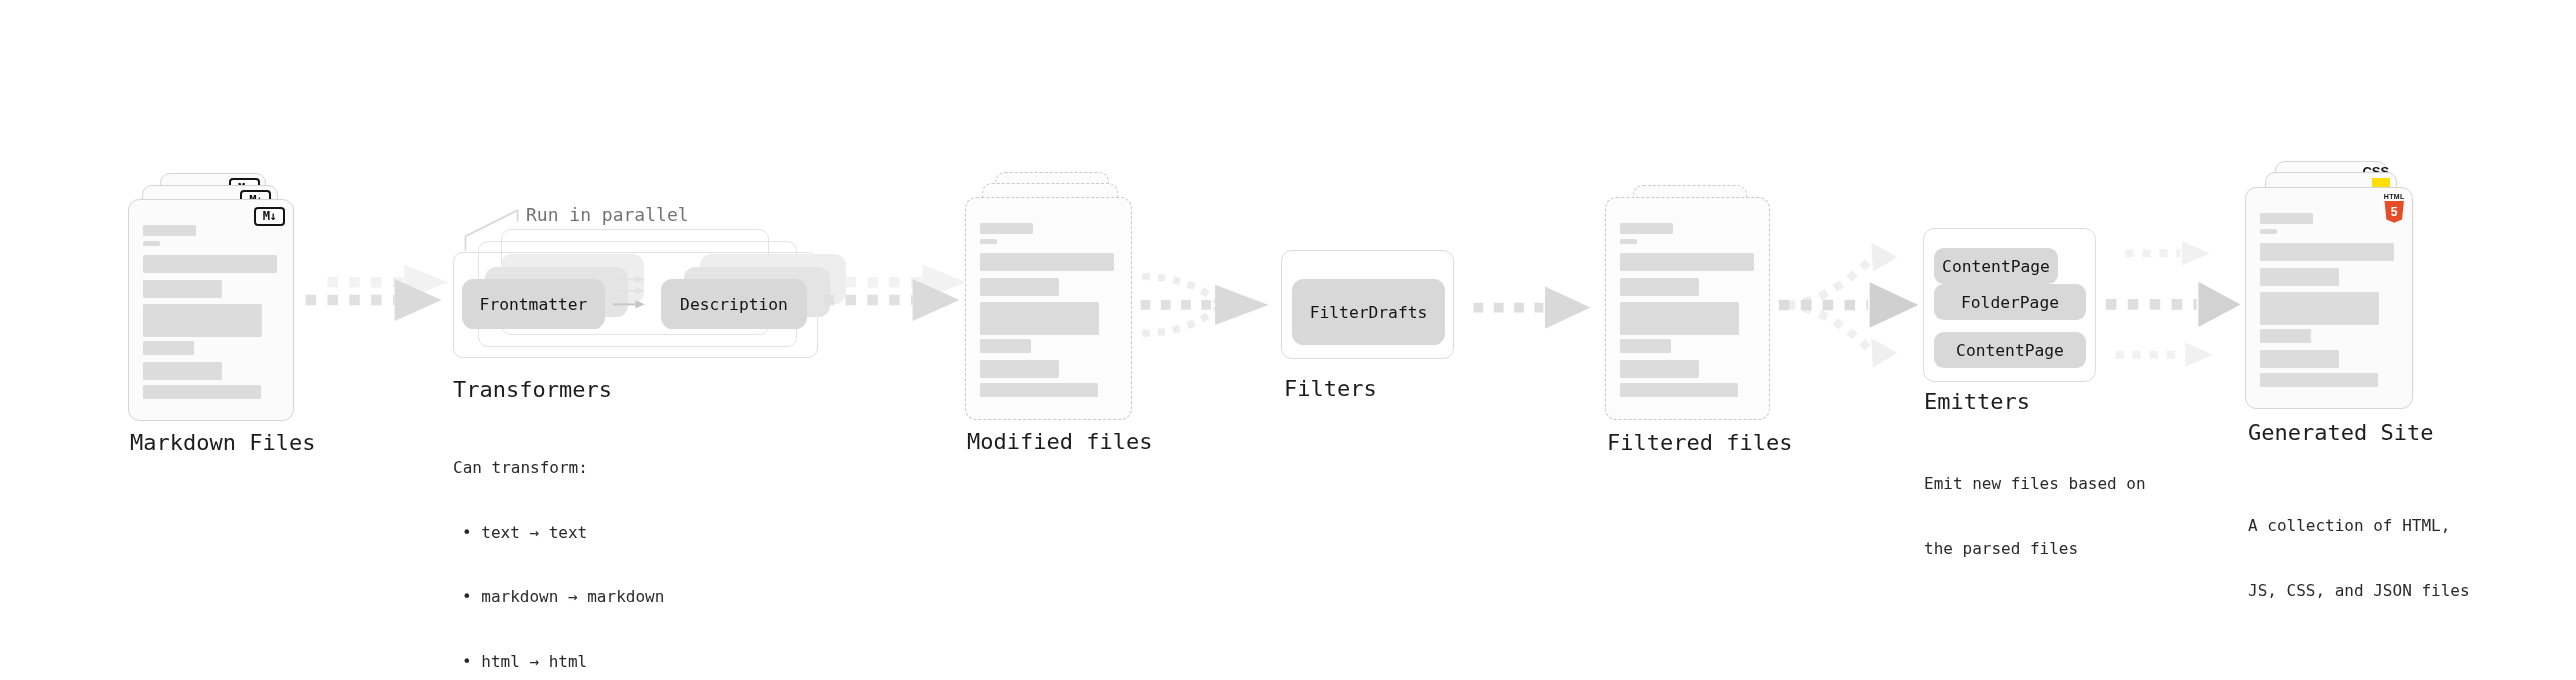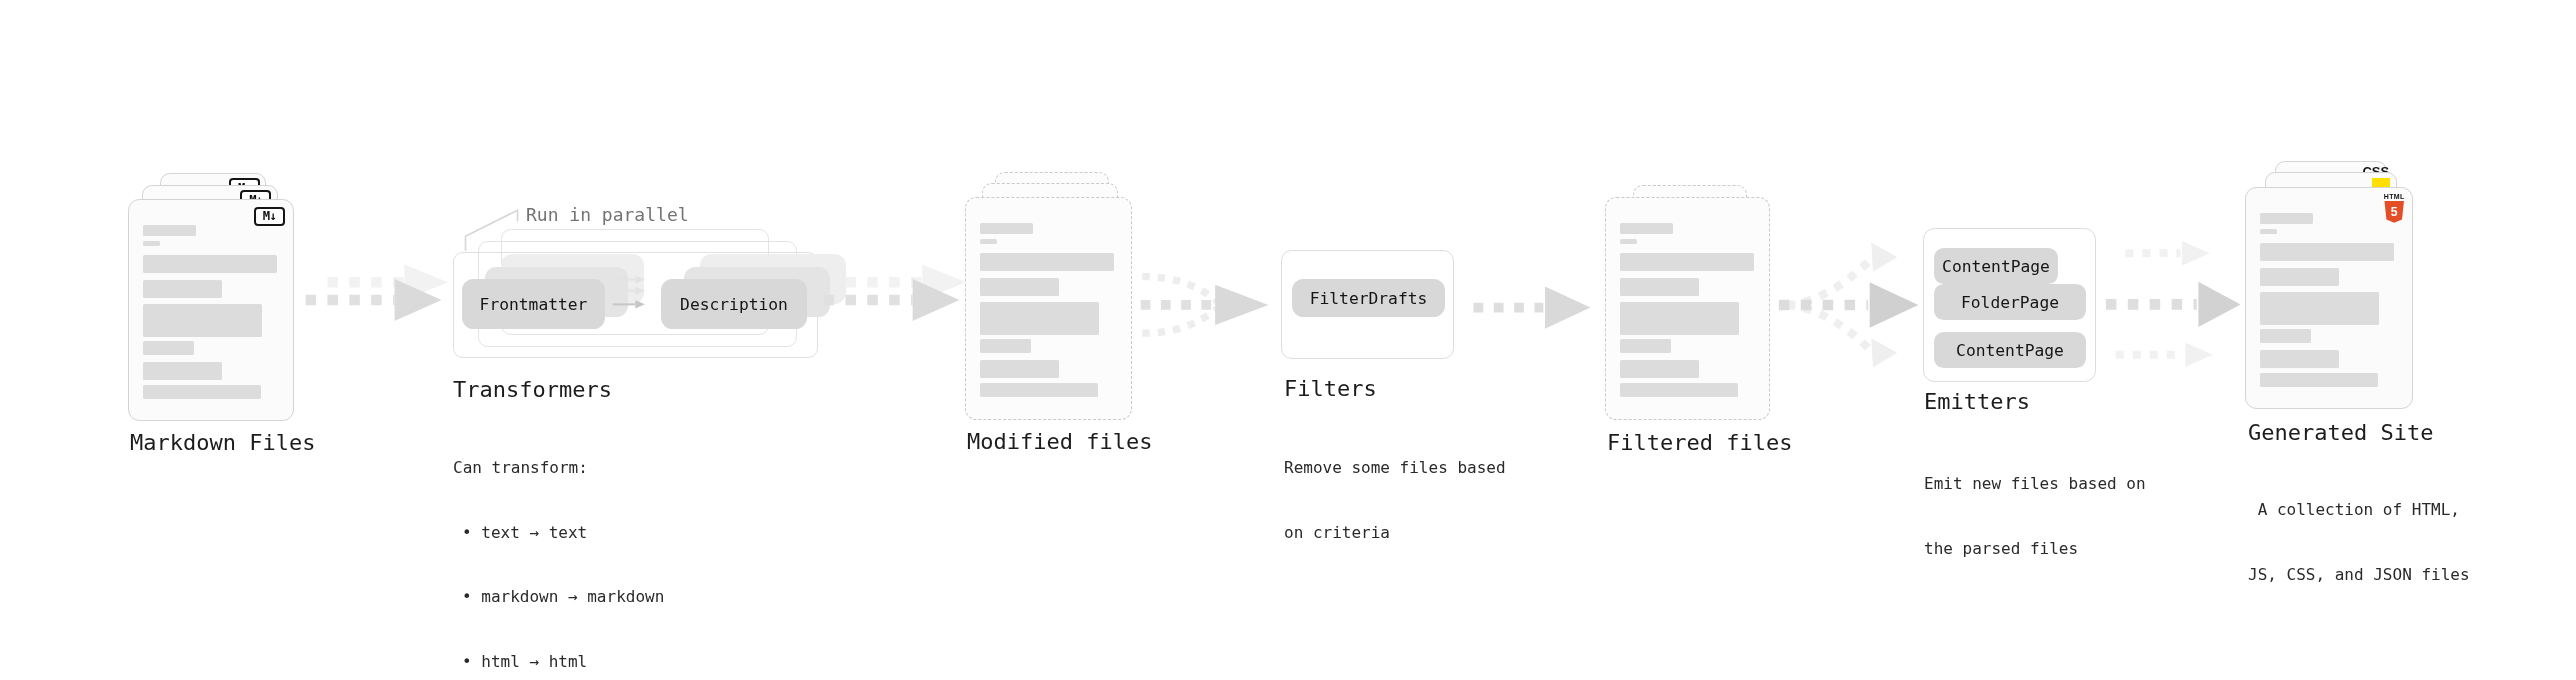--- a/index.html
+++ b/index.html
@@ -142,26 +142,22 @@
 
 <svg class="abs" style="left:1134px;top:262px;" width="142" height="89" viewBox="0 0 175 110">
   <path d="M 10,18 Q 66,18 102,48" fill="none" stroke="#ededed" stroke-width="9" stroke-dasharray="9 10"></path>
   <path d="M 10,88 Q 66,88 102,58" fill="none" stroke="#ededed" stroke-width="9" stroke-dasharray="9 10"></path>
   <line x1="8" y1="53" x2="98" y2="53" stroke="#e0e0e0" stroke-width="12" stroke-dasharray="12 13"></line>
   <polygon points="100,28 166,53 100,78" fill="#d9d9d9"></polygon>
 </svg>
 
 <div class="grp">
   <div class="wbox" style="left:1281px;top:250px;width:173px;height:109px;"></div>
-  <div class="pill" style="left:1292px;top:279px;width:153px;height:38px;">FilterDrafts</div>
+  <div class="pill" style="left:1292px;top:279px;width:153px;height:66px;">FilterDrafts</div>
   <div class="h" style="left:1284px;top:378px;">Filters</div>
-  <div class="d" style="left:1284px;top:414px;">
-    <div>Remove some files based</div>
-    <div>on criteria</div>
-  </div>
 </div>
 
 <svg class="abs" style="left:1467px;top:270px;" width="130" height="75" viewBox="0 0 160 92">
   <line x1="8" y1="46" x2="94" y2="46" stroke="#dedede" stroke-width="12" stroke-dasharray="12 13"></line>
   <polygon points="96,20 152,46 96,72" fill="#d9d9d9"></polygon>
 </svg>
 
 <div class="grp">
   <div class="peek dashed" style="left:1633px;top:185px;width:114px;height:37px;"></div>
   <div class="doc dashed" style="left:1605px;top:197px;width:165px;height:223px;">
@@ -227,18 +223,18 @@
     <div class="bar" style="top:25px;width:53px;height:10.6px;"></div>
     <div class="bar" style="top:41px;width:17px;height:4.9px;"></div>
     <div class="bar" style="top:55px;width:134px;height:18px;"></div>
     <div class="bar" style="top:80px;width:79px;height:18px;"></div>
     <div class="bar" style="top:104px;width:119px;height:32.5px;"></div>
     <div class="bar" style="top:141px;width:51px;height:14px;"></div>
     <div class="bar" style="top:162px;width:79px;height:18px;"></div>
     <div class="bar" style="top:185px;width:118px;height:14px;"></div>
   </div>
   <div class="h" style="left:2248px;top:422px;">Generated Site</div>
-  <div class="d" style="left:2248px;top:456px;text-align:center;">
+  <div class="d" style="left:2248px;top:472px;">
     <div>A collection of HTML,</div>
     <div>JS, CSS, and JSON files</div>
   </div>
 </div>
 
 
 </body></html>

